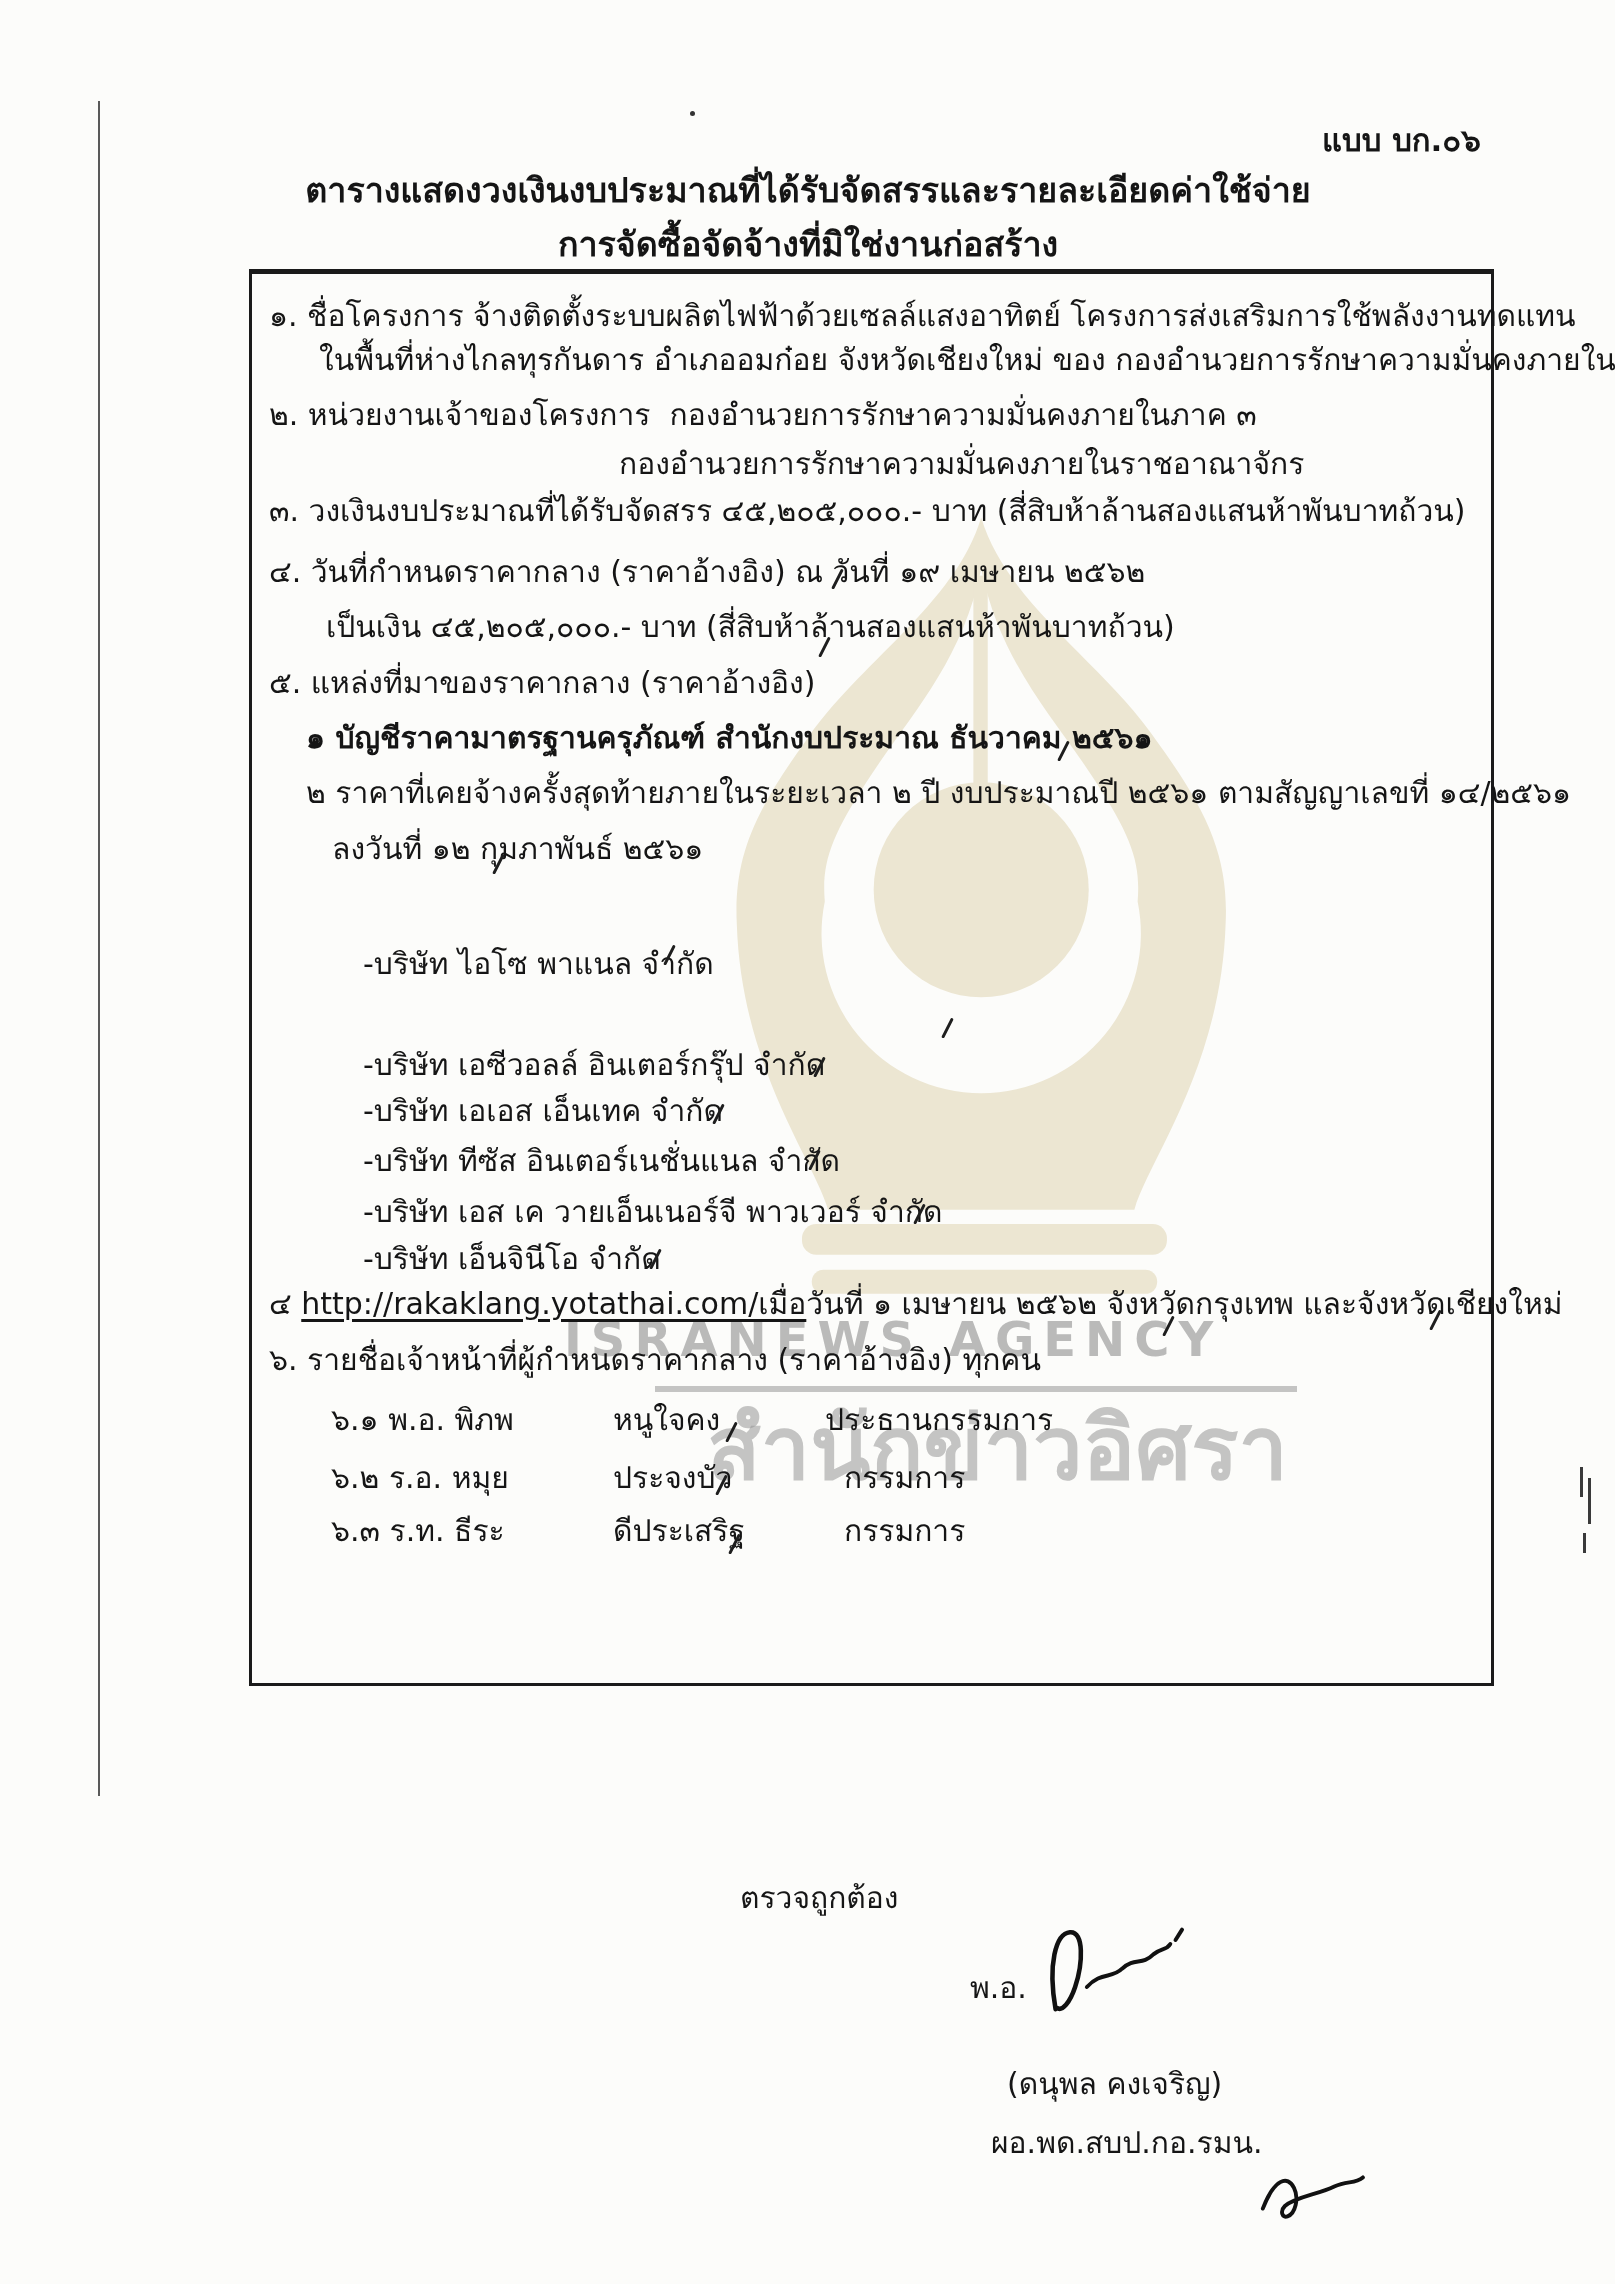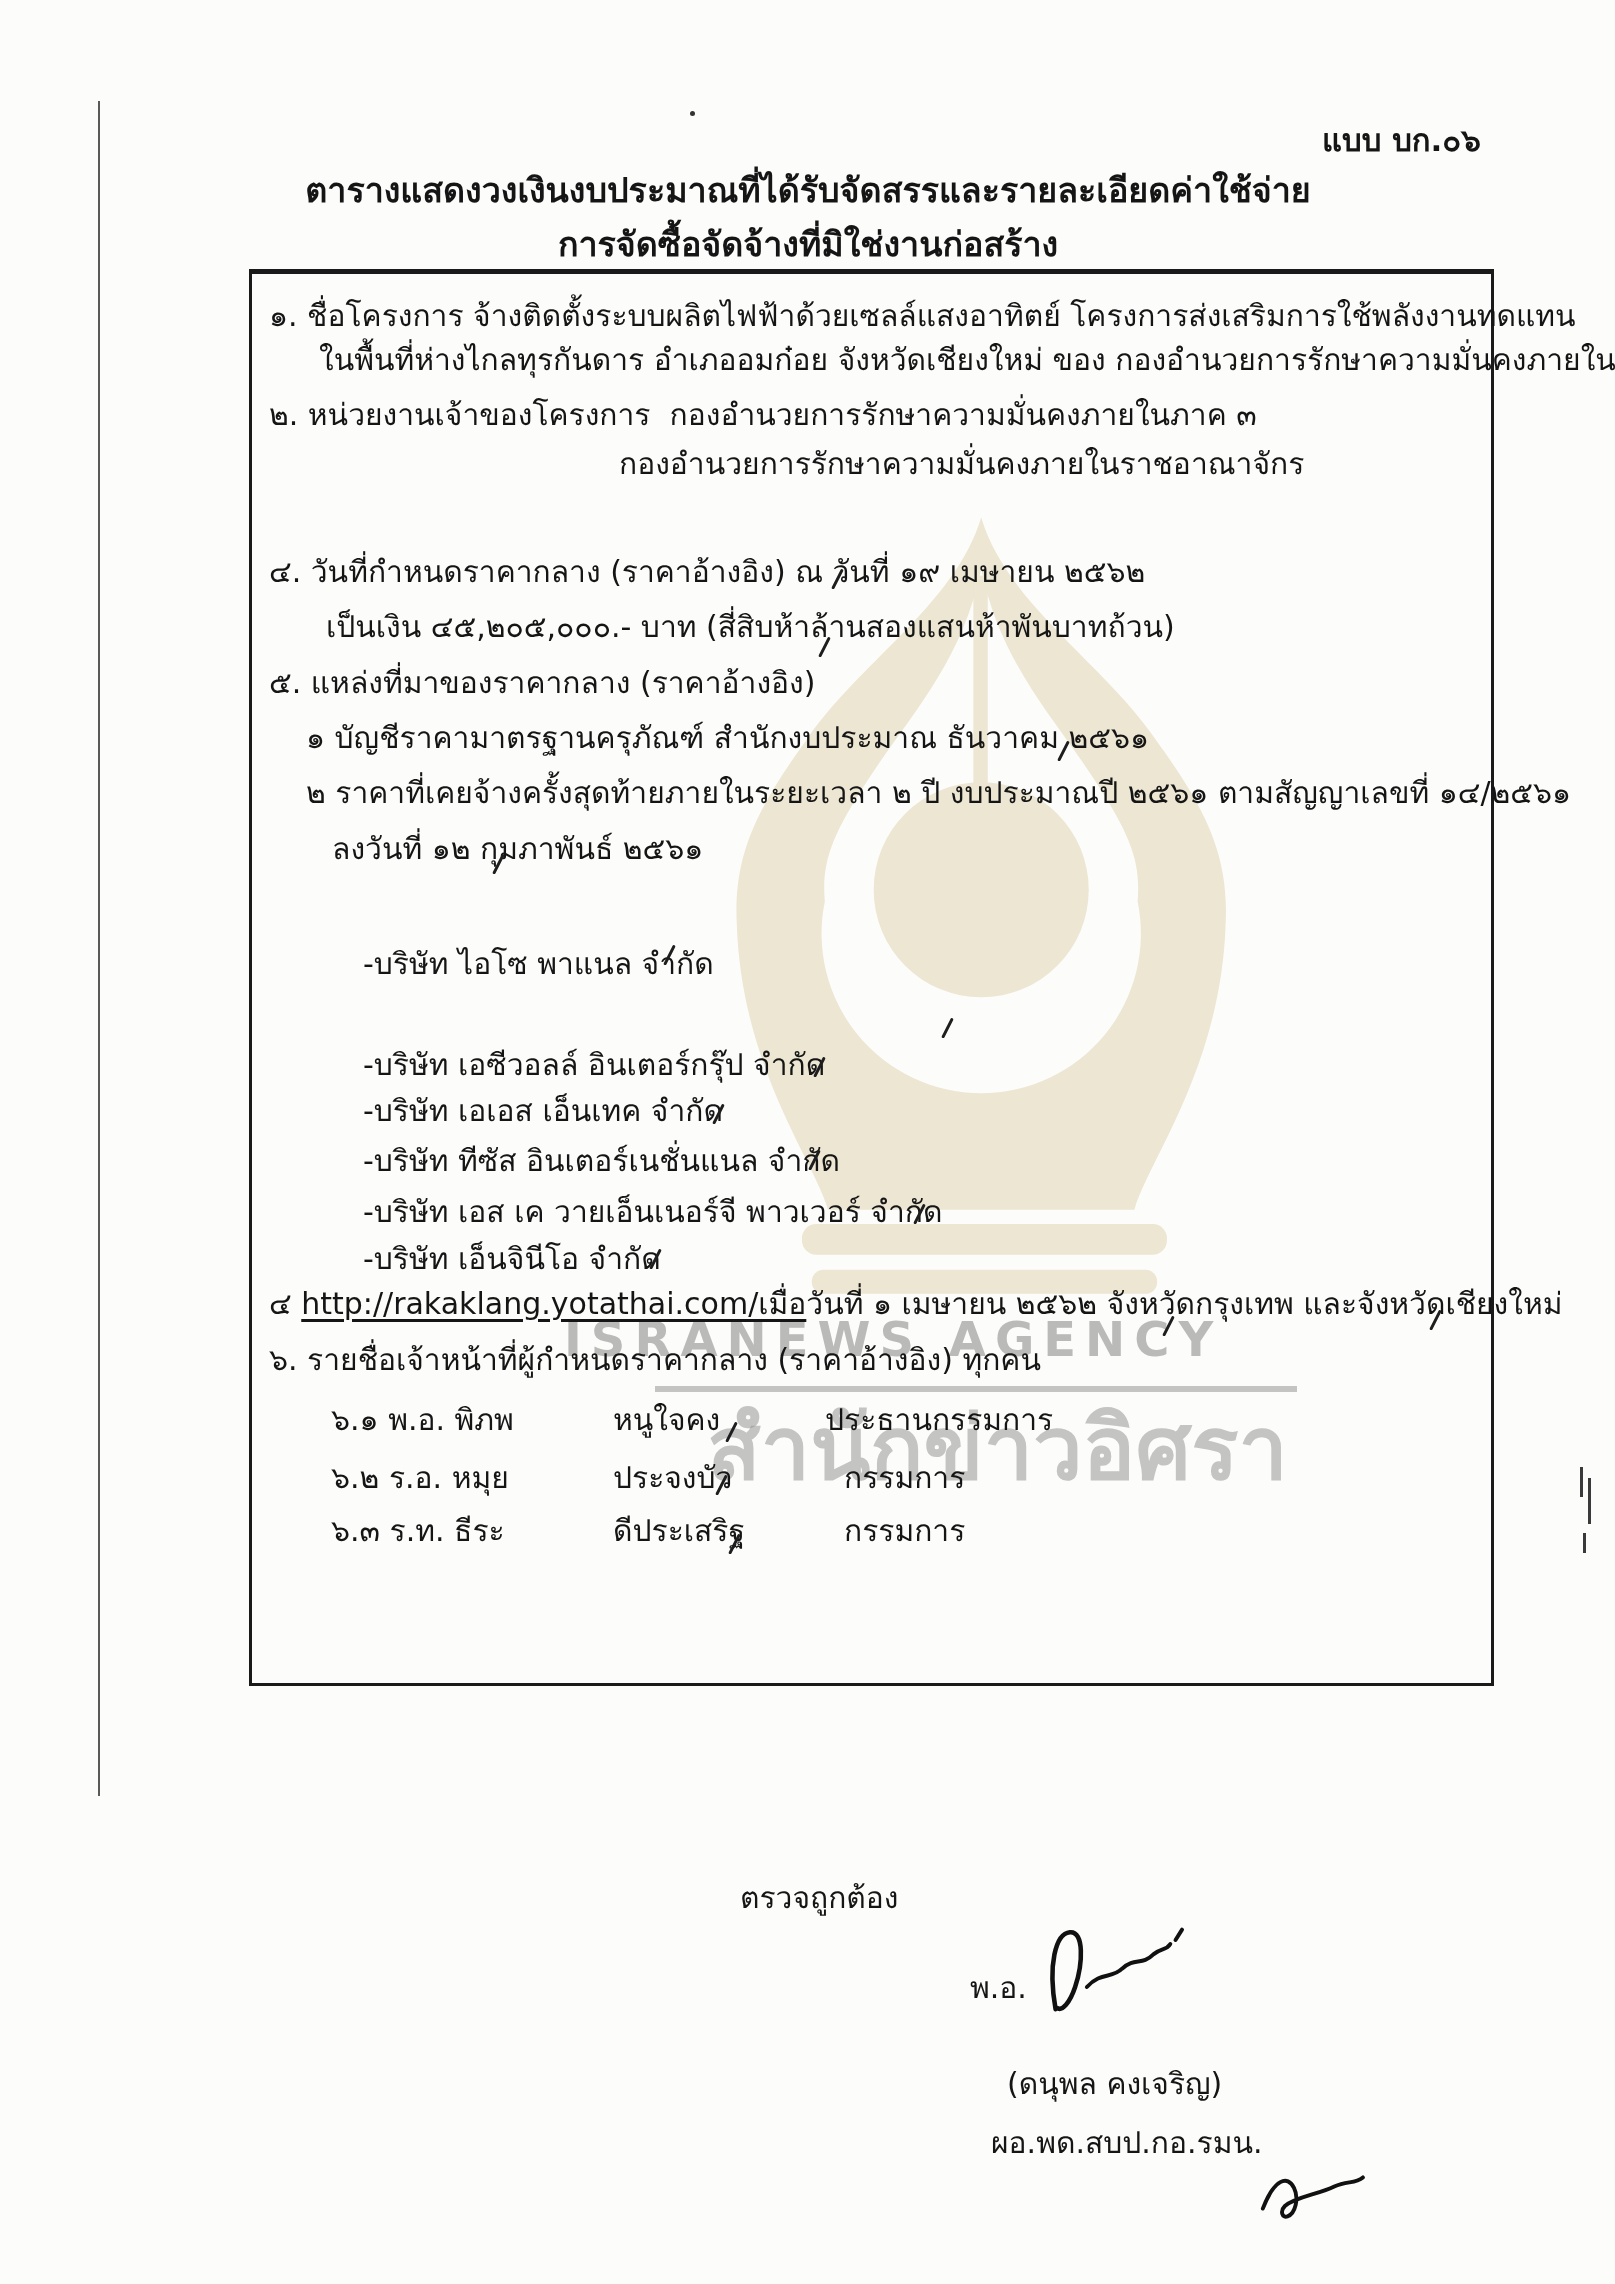--- a/index.html
+++ b/index.html
@@ -39,21 +39,21 @@
     background:transparent;
   }
   .l1a{left:269px;top:297px;}
   .l1b{left:319px;top:341px;}
   .l2a{left:269px;top:396px;}
   .l2b{left:619px;top:445px;}
   .l3 {left:269px;top:492px;}
   .l4a{left:269px;top:553px;}
   .l4b{left:326px;top:608px;}
   .l5 {left:269px;top:664px;}
-  .l5s1{left:306px;top:719px;}
+  .l5s1{left:306px;top:719px;font-weight:bold;}
   .l5s2{left:306px;top:774px;}
   .l5s2b{left:332px;top:830px;}
   .l5s3{left:306px;top:885px;}
   .c0{left:363px;top:945px;}
   .c1{left:363px;top:993px;}
   .c2{left:363px;top:1046px;}
   .c3{left:363px;top:1092px;}
   .c4{left:363px;top:1142px;}
   .c5{left:363px;top:1193px;}
   .c6{left:363px;top:1240px;}
@@ -103,20 +103,21 @@
   <div class="line form-code">แบบ บก.๐๖</div>
   <div class="line center bold title2">การจัดซื้อจัดจ้างที่มิใช่งานก่อสร้าง</div>
   <div class="line center bold title1">ตารางแสดงวงเงินงบประมาณที่ได้รับจัดสรรและรายละเอียดค่าใช้จ่าย</div>
 
   <div class="doc-box"></div>
 
   <div class="line l1a">๑. ชื่อโครงการ จ้างติดตั้งระบบผลิตไฟฟ้าด้วยเซลล์แสงอาทิตย์ โครงการส่งเสริมการใช้พลังงานทดแทน</div>
   <div class="line l1b">ในพื้นที่ห่างไกลทุรกันดาร อำเภออมก๋อย จังหวัดเชียงใหม่ ของ กองอำนวยการรักษาความมั่นคงภายในภาค ๓</div>
   <div class="line l2a">๒. หน่วยงานเจ้าของโครงการ  กองอำนวยการรักษาความมั่นคงภายในภาค ๓</div>
   <div class="line l2b">กองอำนวยการรักษาความมั่นคงภายในราชอาณาจักร</div>
+  <div class="line l3">๓. วงเงินงบประมาณที่ได้รับจัดสรร ๔๕,๒๐๕,๐๐๐.- บาท (สี่สิบห้าล้านสองแสนห้าพันบาทถ้วน)</div>
   <div class="line l4a">๔. วันที่กำหนดราคากลาง (ราคาอ้างอิง) ณ วันที่ ๑๙ เมษายน ๒๕๖๒</div>
   <div class="line l4b">เป็นเงิน ๔๕,๒๐๕,๐๐๐.- บาท (สี่สิบห้าล้านสองแสนห้าพันบาทถ้วน)</div>
   <div class="line l5">๕. แหล่งที่มาของราคากลาง (ราคาอ้างอิง)</div>
   <div class="line l5s1">๑ บัญชีราคามาตรฐานครุภัณฑ์ สำนักงบประมาณ ธันวาคม ๒๕๖๑</div>
   <div class="line l5s2">๒ ราคาที่เคยจ้างครั้งสุดท้ายภายในระยะเวลา ๒ ปี งบประมาณปี ๒๕๖๑ ตามสัญญาเลขที่ ๑๔/๒๕๖๑</div>
   <div class="line l5s2b">ลงวันที่ ๑๒ กุมภาพันธ์ ๒๕๖๑</div>
 
   <div class="line c0">-บริษัท ไอโซ พาแนล จำกัด</div>
   <div class="line c2">-บริษัท เอซีวอลล์ อินเตอร์กรุ๊ป จำกัด</div>
   <div class="line c3">-บริษัท เอเอส เอ็นเทค จำกัด</div>

